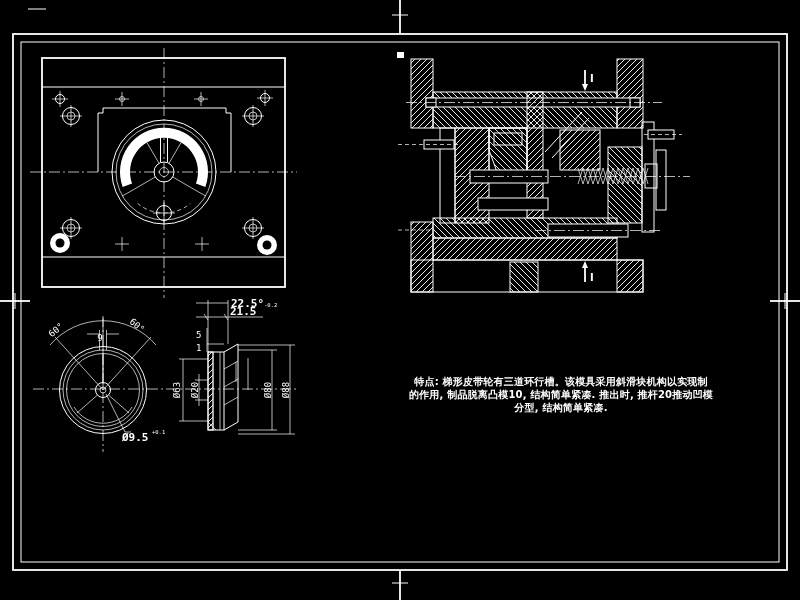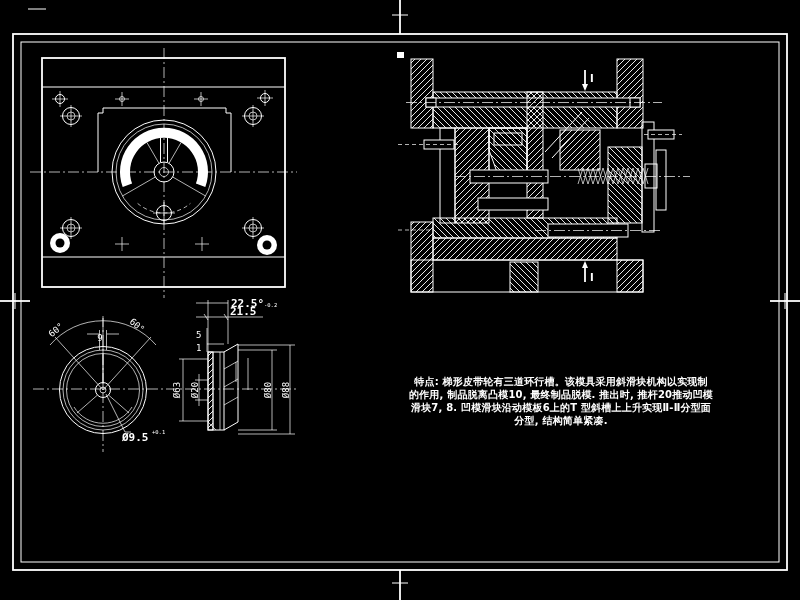--- a/index.html
+++ b/index.html
@@ -274,16 +274,15 @@
       <line class="thin" x1="238" y1="345" x2="295" y2="345"></line>
       <line class="thin" x1="238" y1="434" x2="295" y2="434"></line>
       <line class="thin" x1="290" y1="345" x2="290" y2="434"></line>
       <text class="dim" transform="rotate(-90 286 390)" x="286" y="393" text-anchor="middle">Ø88</text>
     </g>
   </g>
 </svg>
 
 <div class="notes">
   <div>特点: 梯形皮带轮有三道环行槽。该模具采用斜滑块机构以实现制</div>
-  <div>的作用, 制品脱离凸模10, 最终制品脱模. 推出时, 推杆20推动凹模</div>
-  <div>滑块7, 8. 凹模滑块沿动模板6上的T 型斜槽上上升实现Ⅱ-Ⅱ分型面</div>
+  <div>的作用, 制品脱离凸模10, 结构简单紧凑. 推出时, 推杆20推动凹模</div>
   <div>分型, 结构简单紧凑.</div>
 </div>
 
 </body></html>

